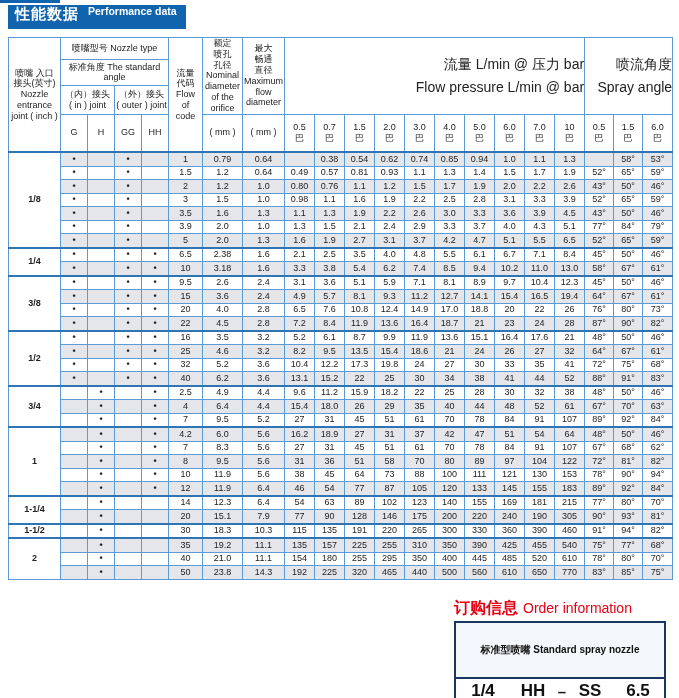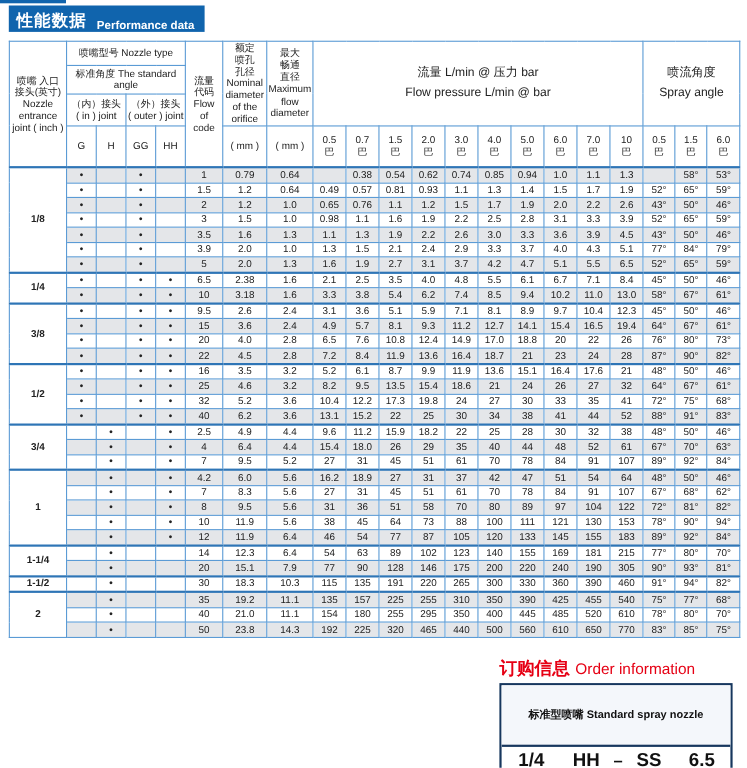--- a/index.html
+++ b/index.html
@@ -4,21 +4,21 @@
 <style>
   html,body{margin:0;padding:0;}
   body{
     width:679px;height:698px;position:relative;background:#fff;
     font-family:"Liberation Sans","DejaVu Sans",sans-serif;color:#222;
     overflow:hidden;
   }
   .top-strip{position:absolute;left:0;top:0;width:60px;height:3px;background:#1064ad;}
   .title-bar{
     position:absolute;left:8px;top:5px;height:24px;background:#1064ad;color:#fff;
-    display:flex;align-items:flex-end;gap:9px;padding:0 9px 0 7px;
+    display:flex;align-items:flex-start;gap:9px;padding:0 9px 0 7px;
   }
   .title-zh{font-size:15px;font-weight:bold;letter-spacing:1px;}
   .title-en{font-size:10.5px;font-weight:bold;}
 
   table.perf{
     position:absolute;left:8px;top:37px;width:664px;
     border-collapse:collapse;table-layout:fixed;
   }
   .perf th,.perf td{
     border:1px solid #5b9bd5;text-align:center;vertical-align:middle;
@@ -30,21 +30,21 @@
   .perf thead tr:nth-child(3){height:26px;}
   .perf thead tr:nth-child(4){height:38px;}
   .perf tbody td{font-size:9px;height:12.5px;line-height:1;}
   tr.gray td{background:#e4e6e9;}
   td.group-cell{background:#fff !important;font-weight:bold;font-size:9.5px;}
   tr.group-start td{border-top:2px solid #2e75b6;}
   .preline{white-space:pre-line;}
   th.small{font-size:8.5px;line-height:1.18;}
   th.bar-cell{white-space:pre-line;font-size:9px;line-height:1.25;}
   td.dot-cell{font-size:10px;font-weight:bold;}
-  .perf thead th.flowhdr{font-size:11px;line-height:1.6;}
+  .perf thead th.flowhdr{font-size:14px;line-height:1.6;text-align:right;}
 
   .order{position:absolute;left:454px;top:566px;width:214px;margin-top:32px;}
   .order-title{display:flex;align-items:baseline;gap:5px;color:#e60014;}
   .order-title .zh{font-size:16px;font-weight:bold;}
   .order-title .en{font-size:14px;font-weight:normal;}
   .order-box{
     margin-top:2px;border:2px solid #17375e;background:#fff;width:208px;
   }
   .order-box-header{
     border-bottom:2px solid #17375e;background:#f4f7fb;
@@ -217,21 +217,21 @@
         <td>59°</td>
       </tr>
       <tr class="gray">
         <td class="dot-cell">•</td>
         <td class="dot-cell"></td>
         <td class="dot-cell">•</td>
         <td class="dot-cell"></td>
         <td>2</td>
         <td>1.2</td>
         <td>1.0</td>
-        <td>0.65</td>
+        <td>0.80</td>
         <td>0.76</td>
         <td>1.1</td>
         <td>1.2</td>
         <td>1.5</td>
         <td>1.7</td>
         <td>1.9</td>
         <td>2.0</td>
         <td>2.2</td>
         <td>2.6</td>
         <td>43°</td>

